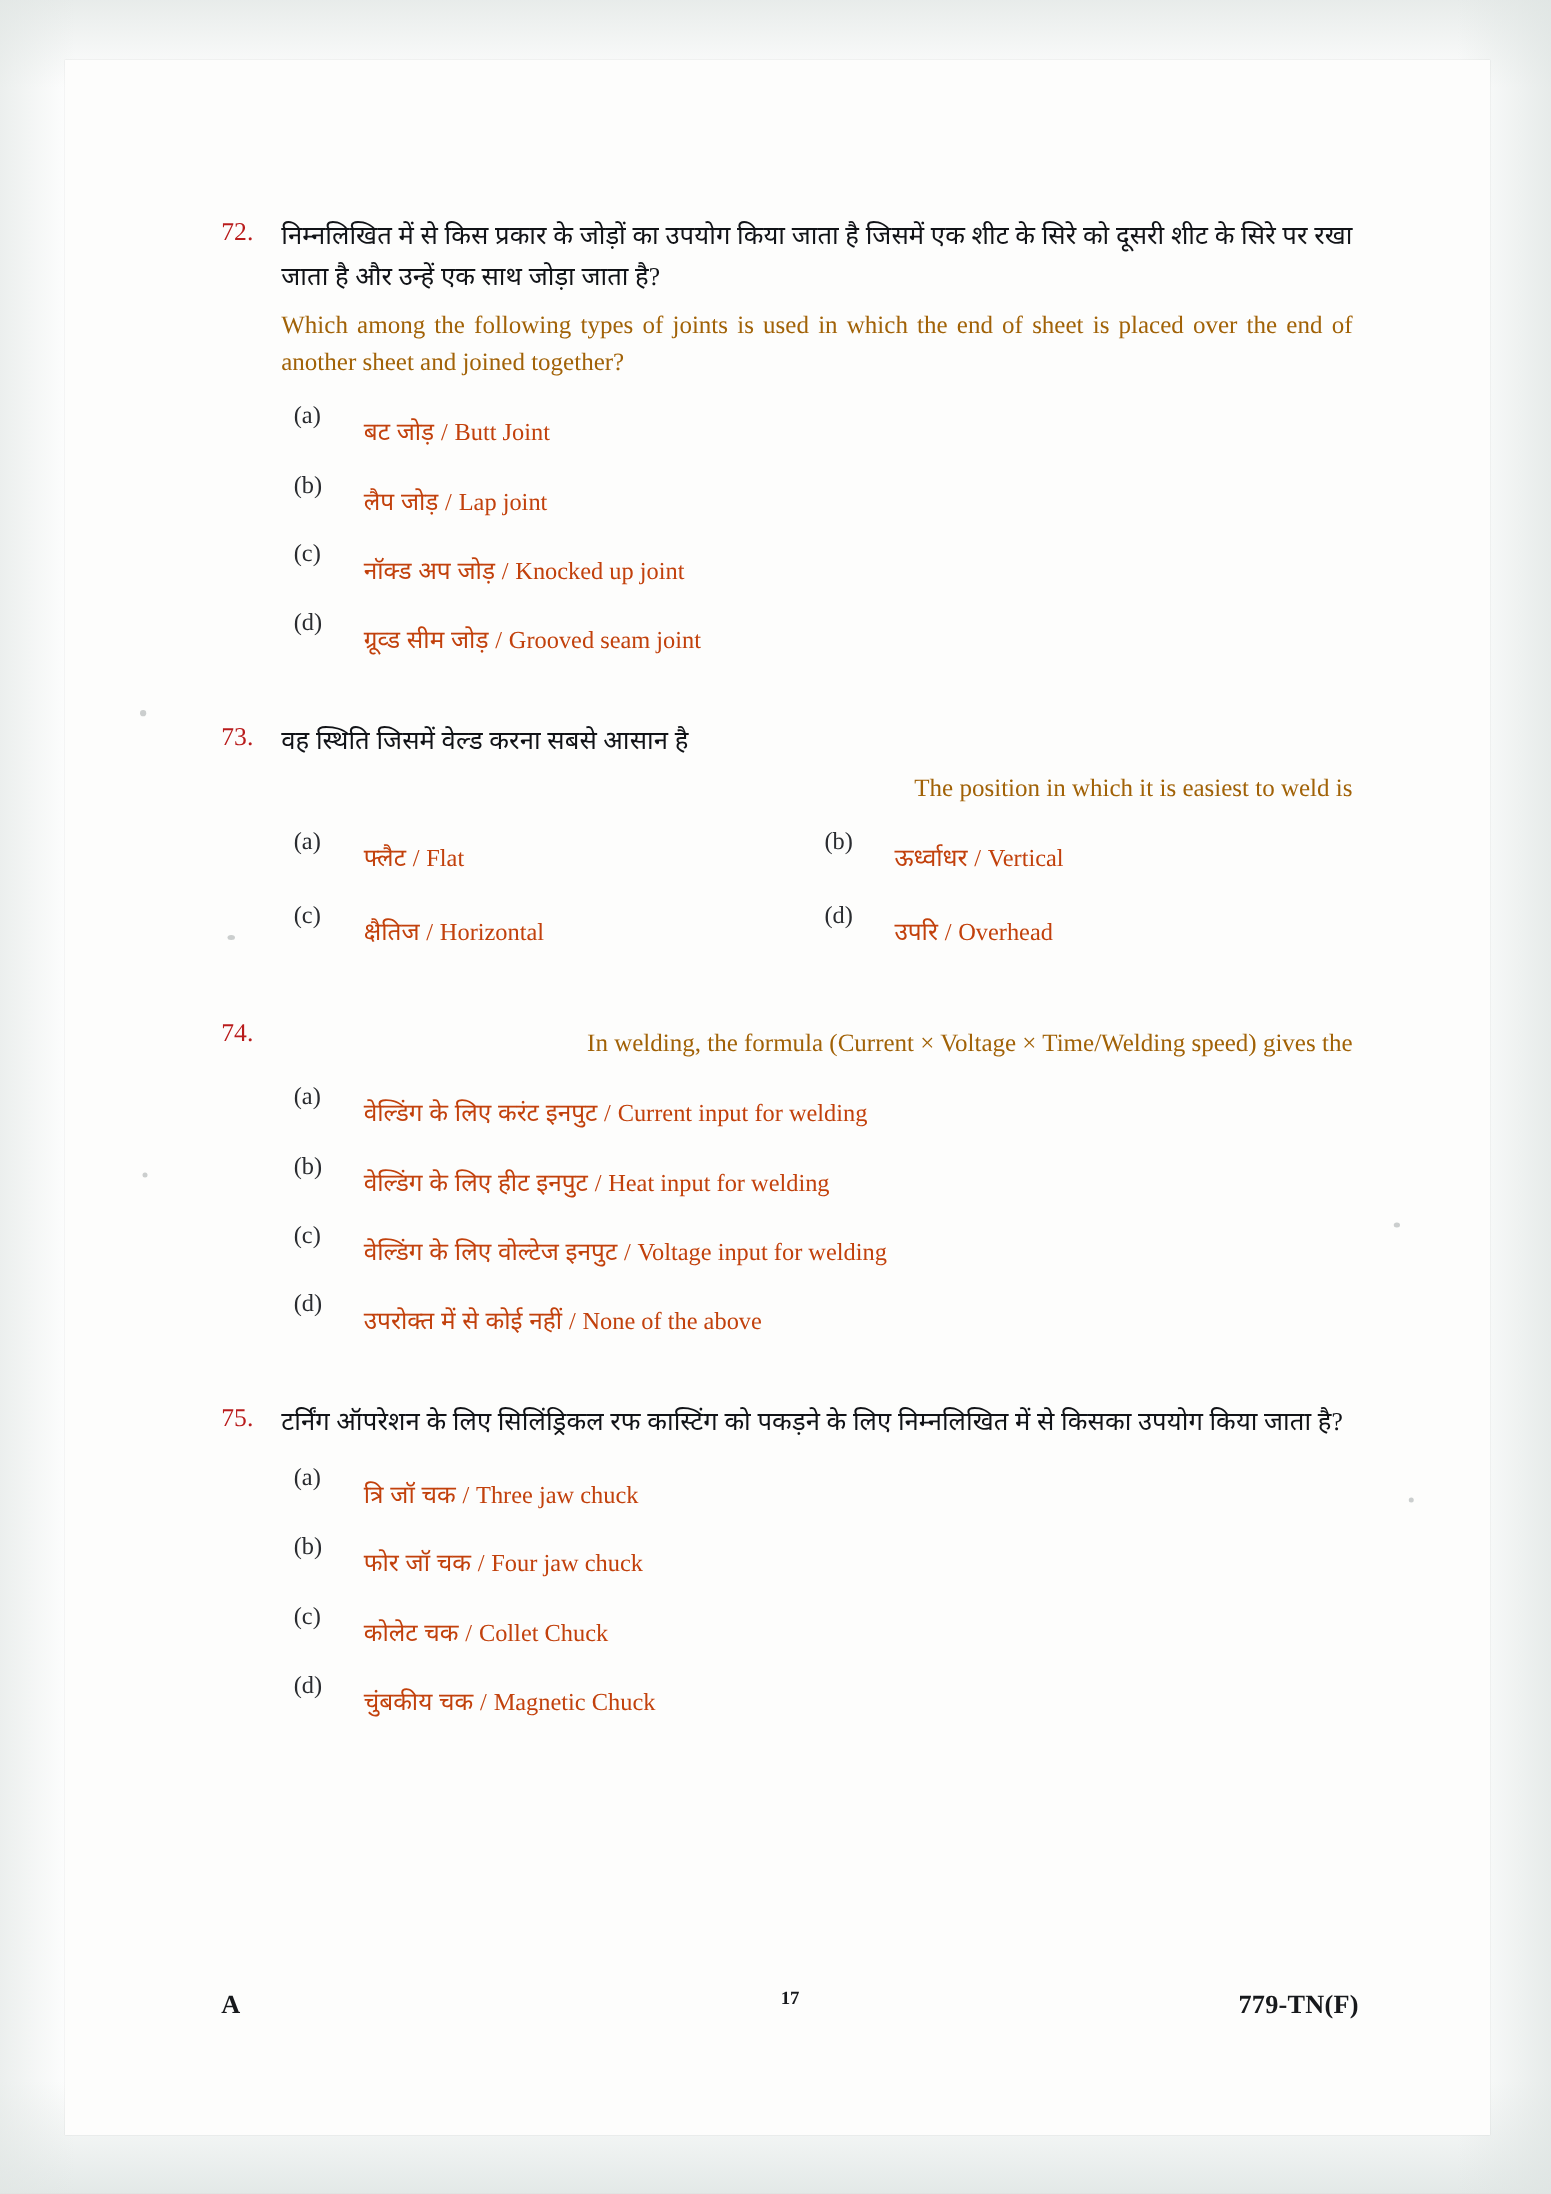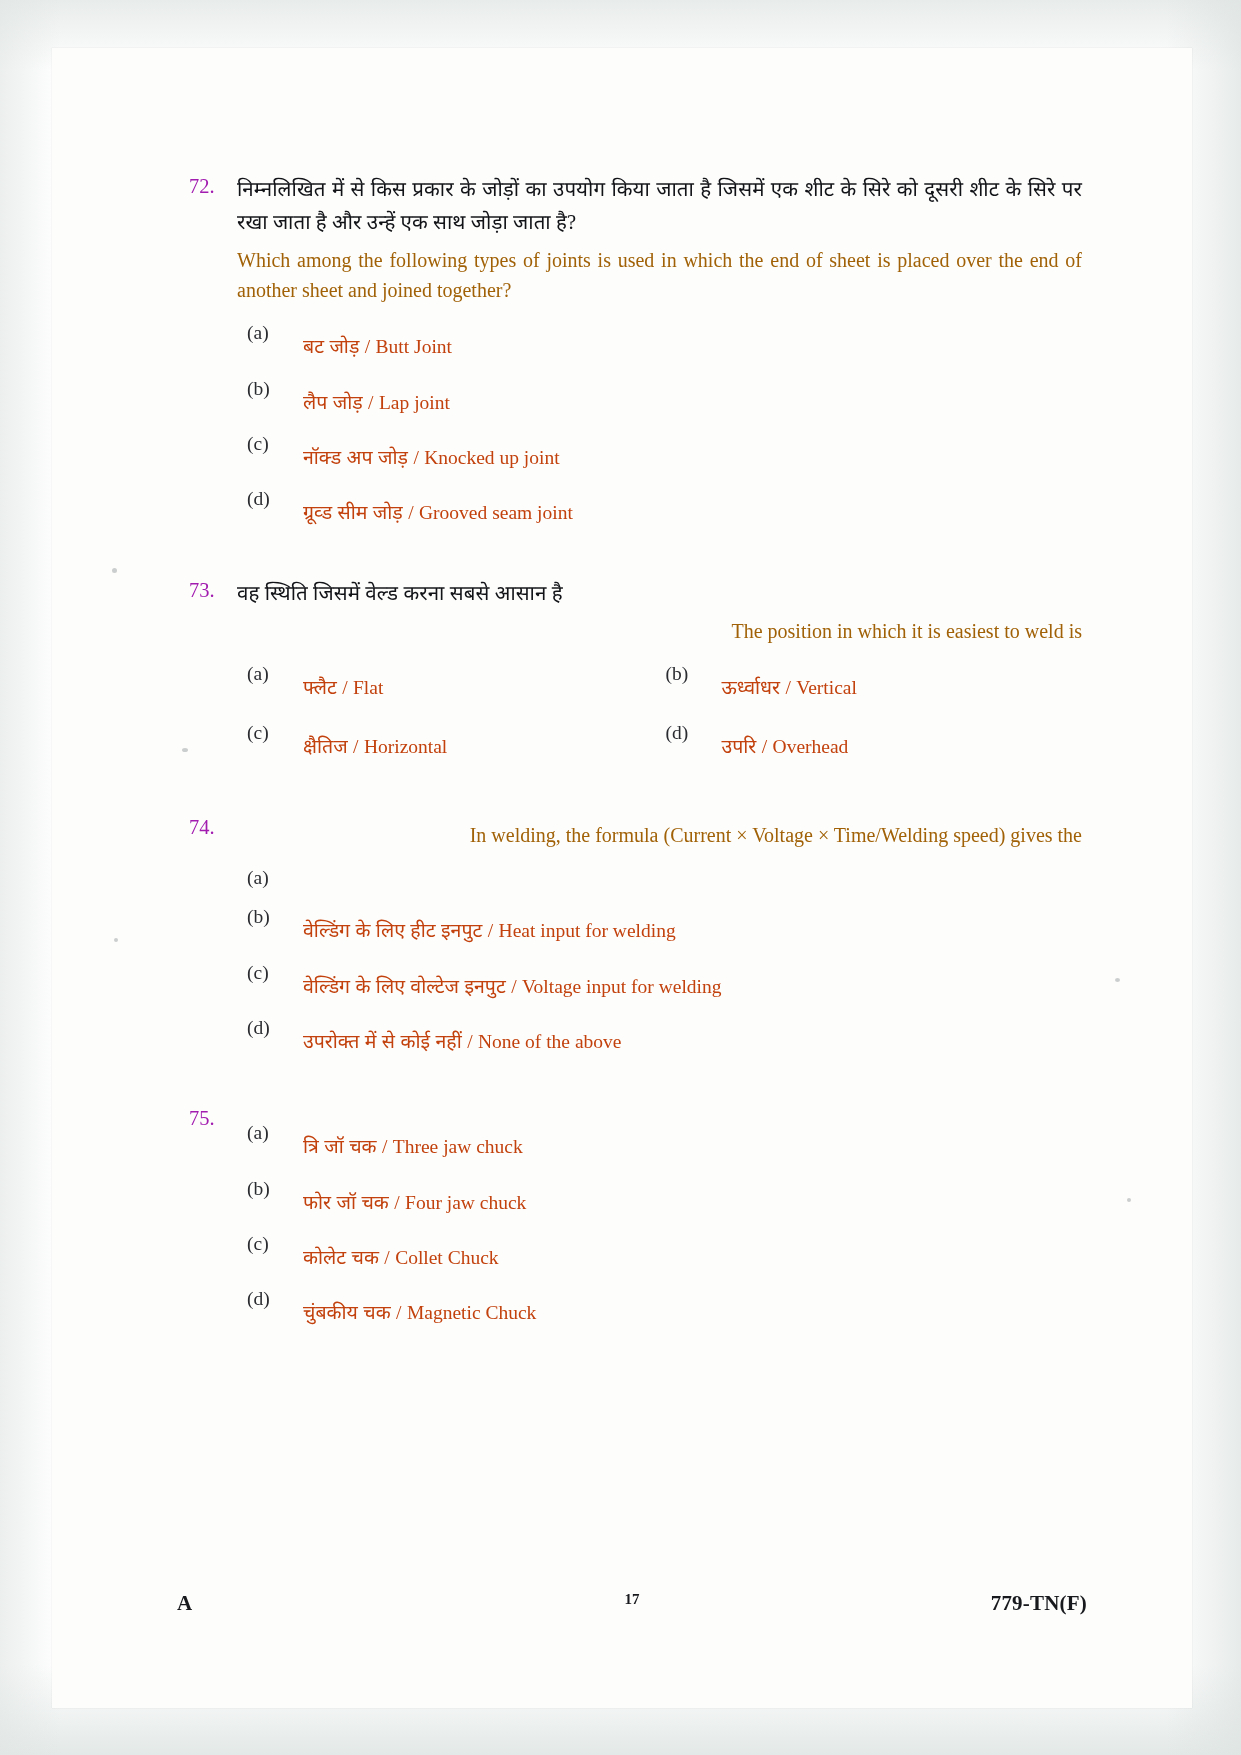--- a/index.html
+++ b/index.html
@@ -48,23 +48,22 @@
   }
   .qrow {
     display: flex;
     align-items: flex-start;
   }
   .qnum {
     width: 48px;
     flex: 0 0 48px;
     font-family: "Liberation Serif", serif;
     font-size: 20.5px;
-    color: #a21caf;
+    color: #b91c1c;
     padding-top: 2px;
-    margin-left: 12px;
   }
   .qbody {
     flex: 1 1 auto;
   }
   .hindi {
     font-family: Liberation Serif, serif;
     font-size: 20.5px;
     line-height: 1.62;
     color: #111317;
     text-align: justify;
@@ -260,20 +259,25 @@
       </div>
 
       <div class="qblock">
         <div class="qrow">
           <div class="qnum">74.</div>
           <div class="qbody">
             <p class="english nojust">In welding, the formula (Current × Voltage × Time/Welding speed) gives the</p>
             <div class="options indent-opts">
               <div class="opt">
                 <div class="opt-label">(a)</div>
+                <div class="opt-text">
+                  <span>वेल्डिंग के लिए करंट इनपुट</span>
+                  <span class="en">/</span>
+                  <span class="en">Current input for welding</span>
+                </div>
               </div>
               <div class="opt">
                 <div class="opt-label">(b)</div>
                 <div class="opt-text">
                   <span>वेल्डिंग के लिए हीट इनपुट</span>
                   <span class="en">/</span>
                   <span class="en">Heat input for welding</span>
                 </div>
               </div>
               <div class="opt">
@@ -294,20 +298,21 @@
               </div>
             </div>
           </div>
         </div>
       </div>
 
       <div class="qblock">
         <div class="qrow">
           <div class="qnum">75.</div>
           <div class="qbody">
+            <p class="hindi">टर्निंग ऑपरेशन के लिए सिलिंड्रिकल रफ कास्टिंग को पकड़ने के लिए निम्नलिखित में से किसका उपयोग किया जाता है?</p>
             <div class="options indent-opts">
               <div class="opt">
                 <div class="opt-label">(a)</div>
                 <div class="opt-text">
                   <span>त्रि जॉ चक</span>
                   <span class="en">/</span>
                   <span class="en">Three jaw chuck</span>
                 </div>
               </div>
               <div class="opt">

